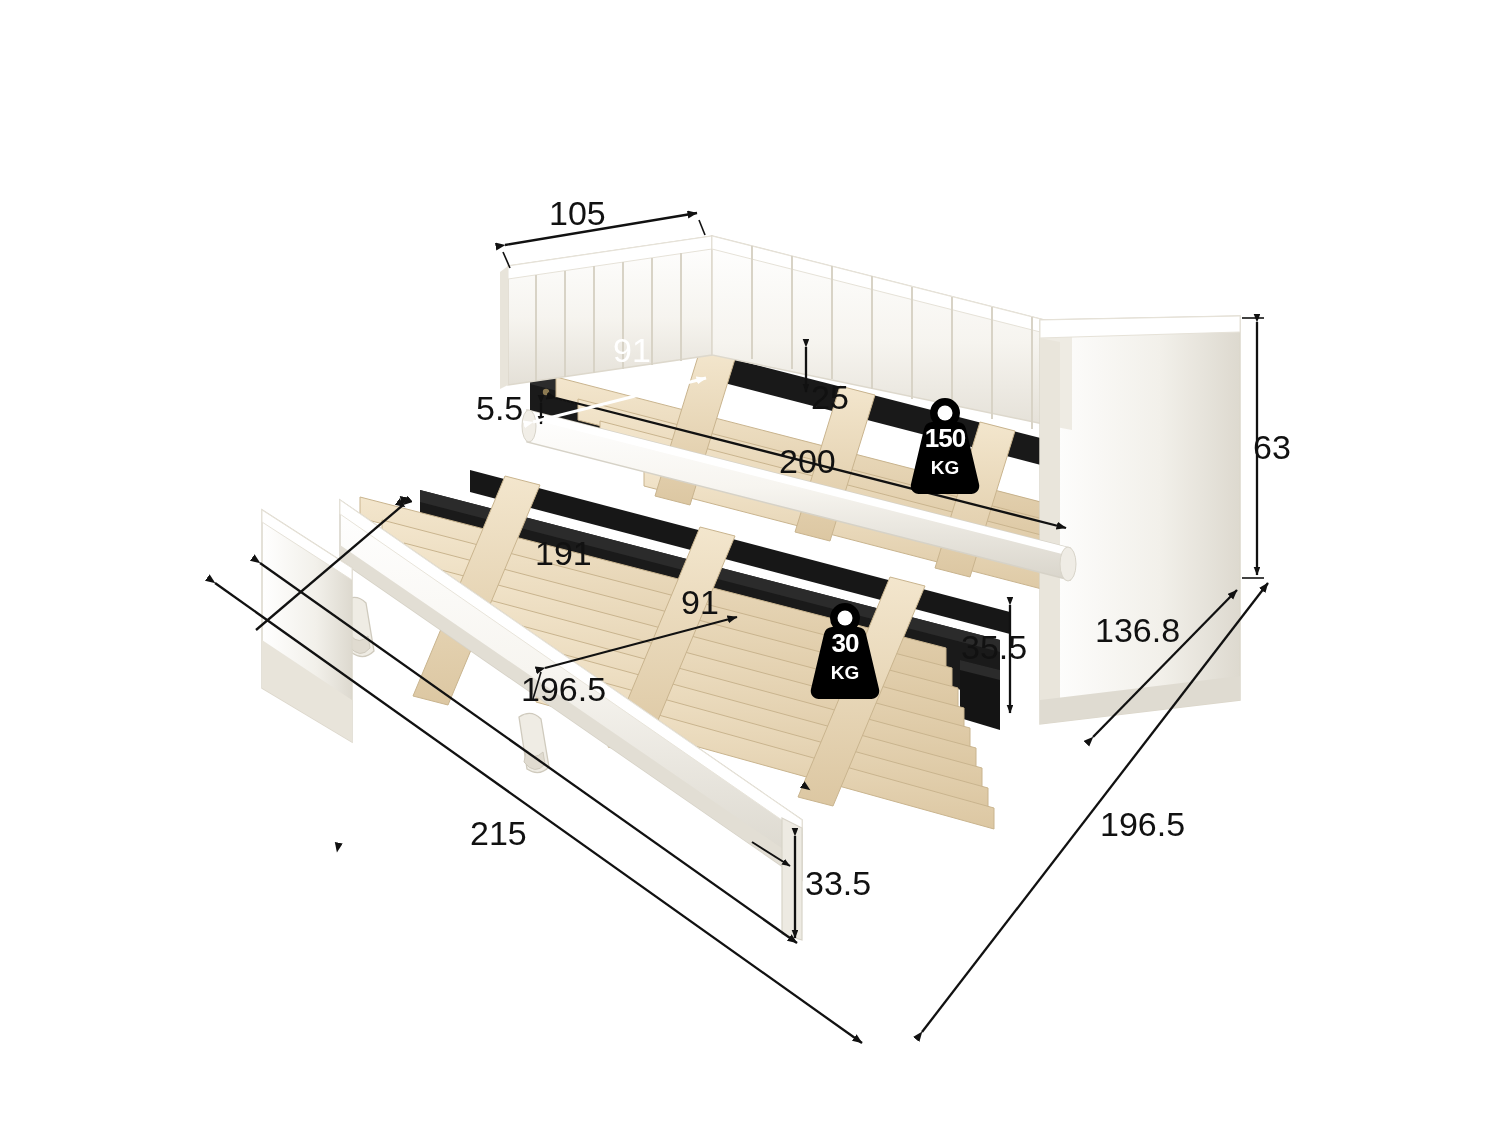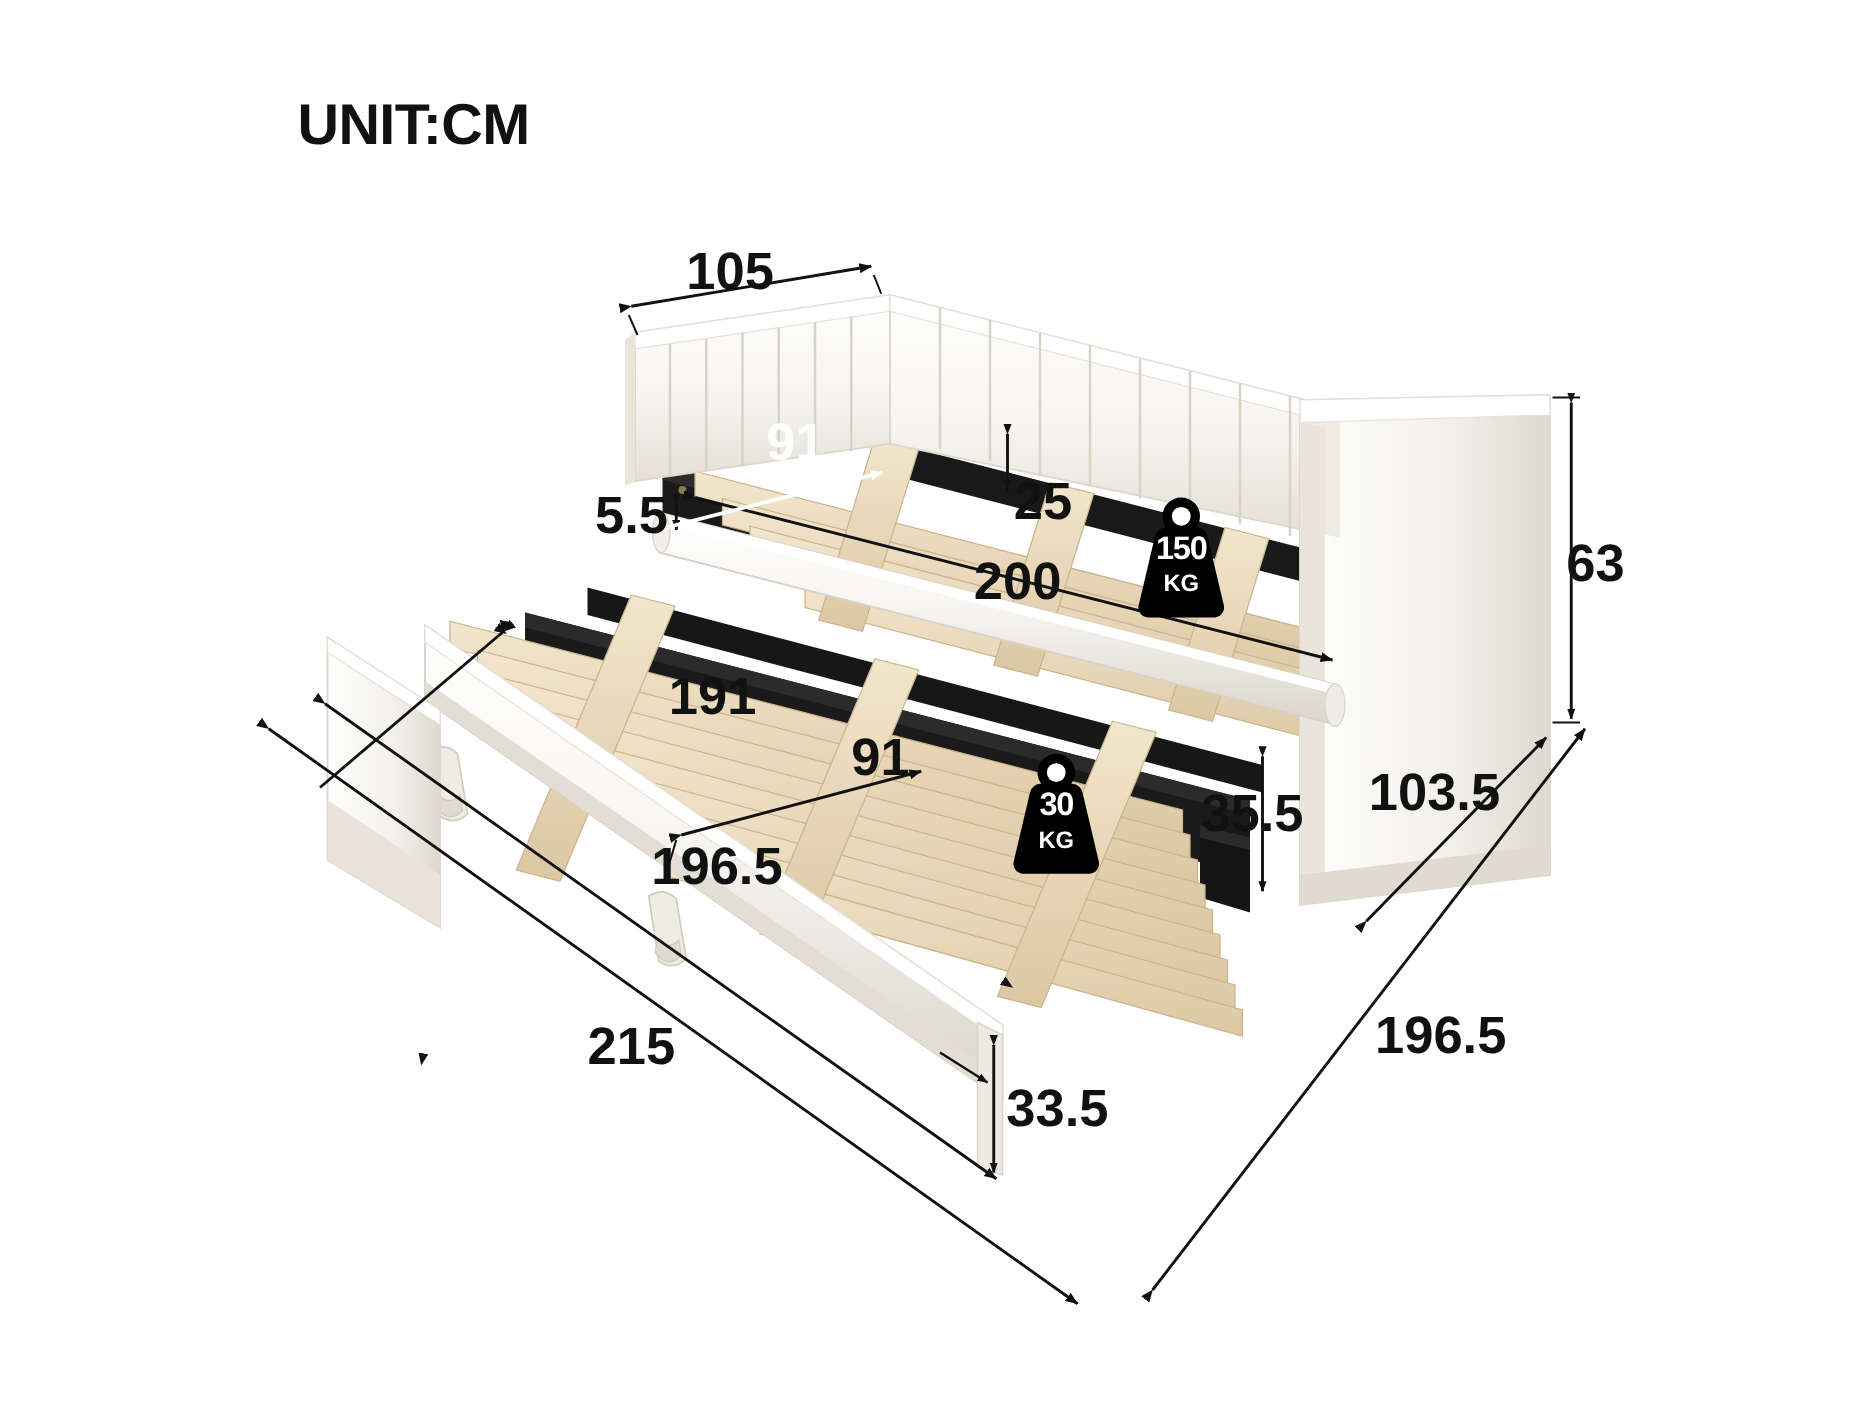--- a/index.html
+++ b/index.html
@@ -29,22 +29,22 @@
   }
   svg.layer {
     position: absolute;
     left: 0;
     top: 0;
     width: 1500px;
     height: 1125px;
   }
   .dimlabel {
     position: absolute;
-    font-size: 42px;
-    font-weight: 700;
+    font-size: 34px;
+    font-weight: 400;
     color: #111111;
     white-space: nowrap;
     line-height: 1;
   }
   .dimlabel.white {
     color: #ffffff;
   }
   .badge {
     position: absolute;
     width: 104px;
@@ -72,21 +72,20 @@
     font-size: 19px;
     font-weight: bold;
     line-height: 1;
   }
 </style>
 </head>
 <body>
 
 <div id="stage">
 
-  <div id="unit-title">UNIT:CM</div>
 
   <svg class="layer" viewBox="0 0 1500 1125">
     <defs>
       <linearGradient id="uphGrad" x1="0" y1="0" x2="0" y2="1">
         <stop offset="0%" stop-color="#ffffff"></stop>
         <stop offset="55%" stop-color="#f6f4ef"></stop>
         <stop offset="100%" stop-color="#e4e0d7"></stop>
       </linearGradient>
       <linearGradient id="uphGradV" x1="0" y1="0" x2="1" y2="0">
         <stop offset="0%" stop-color="#ffffff"></stop>
@@ -331,21 +330,21 @@
   <div class="dimlabel" style="left:681px; top:585px;">91</div>
 
   <div class="dimlabel" style="left:521px; top:672px;">196.5</div>
 
   <div class="dimlabel" style="left:470px; top:816px;">215</div>
 
   <div class="dimlabel" style="left:805px; top:866px;">33.5</div>
 
   <div class="dimlabel" style="left:961px; top:630px;">35.5</div>
 
-  <div class="dimlabel" style="left:1095px; top:613px;">103.5</div>
+  <div class="dimlabel" style="left:1095px; top:613px;">136.8</div>
 
   <div class="dimlabel" style="left:1253px; top:430px;">63</div>
 
   <div class="dimlabel" style="left:1100px; top:807px;">196.5</div>
 
   <div class="badge" style="left:893px; top:392px;">
     <svg viewBox="0 0 104 104" width="104" height="104">
       <path d="M52,6 a15,15 0 0 1 15,15 a15,15 0 0 1 -3,9 l1,0
                a9,9 0 0 1 8,7 l13,55 a8,8 0 0 1 -8,10 l-52,0
                a8,8 0 0 1 -8,-10 l13,-55 a9,9 0 0 1 8,-7 l1,0

